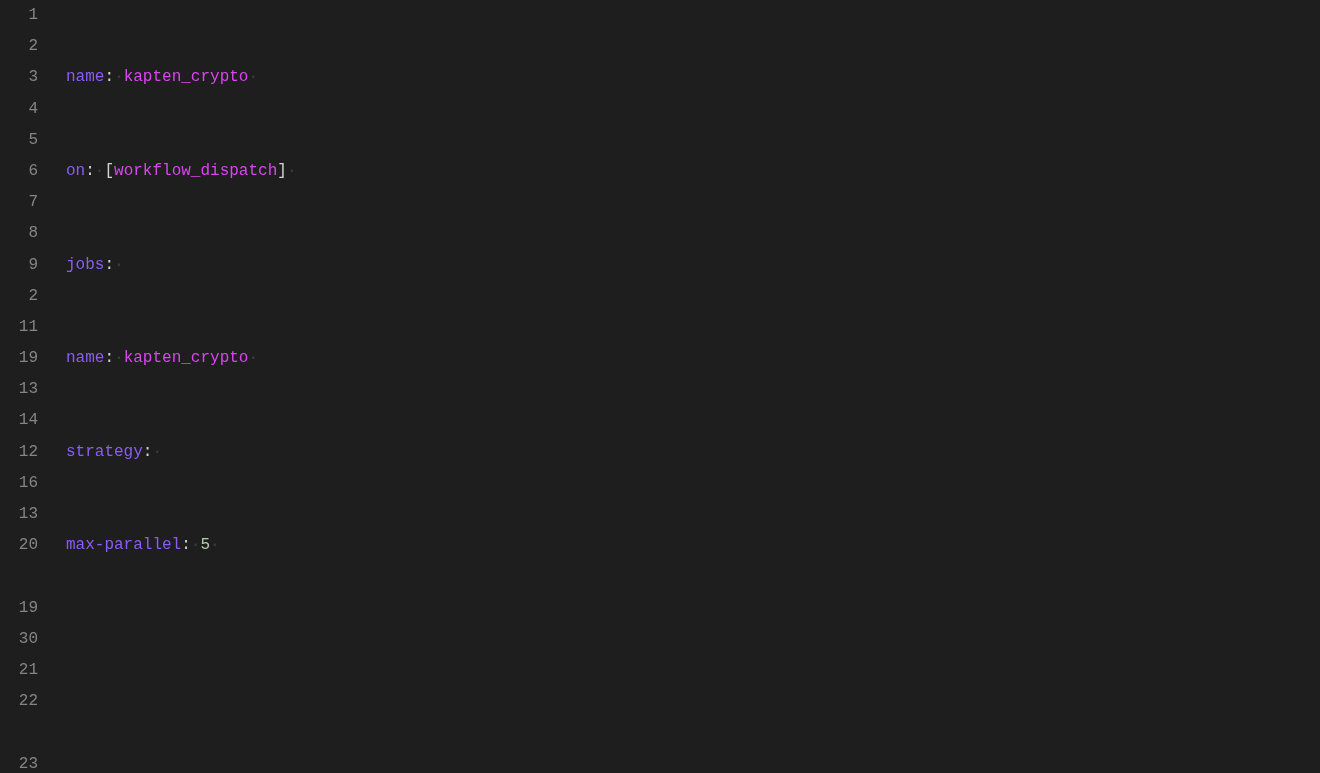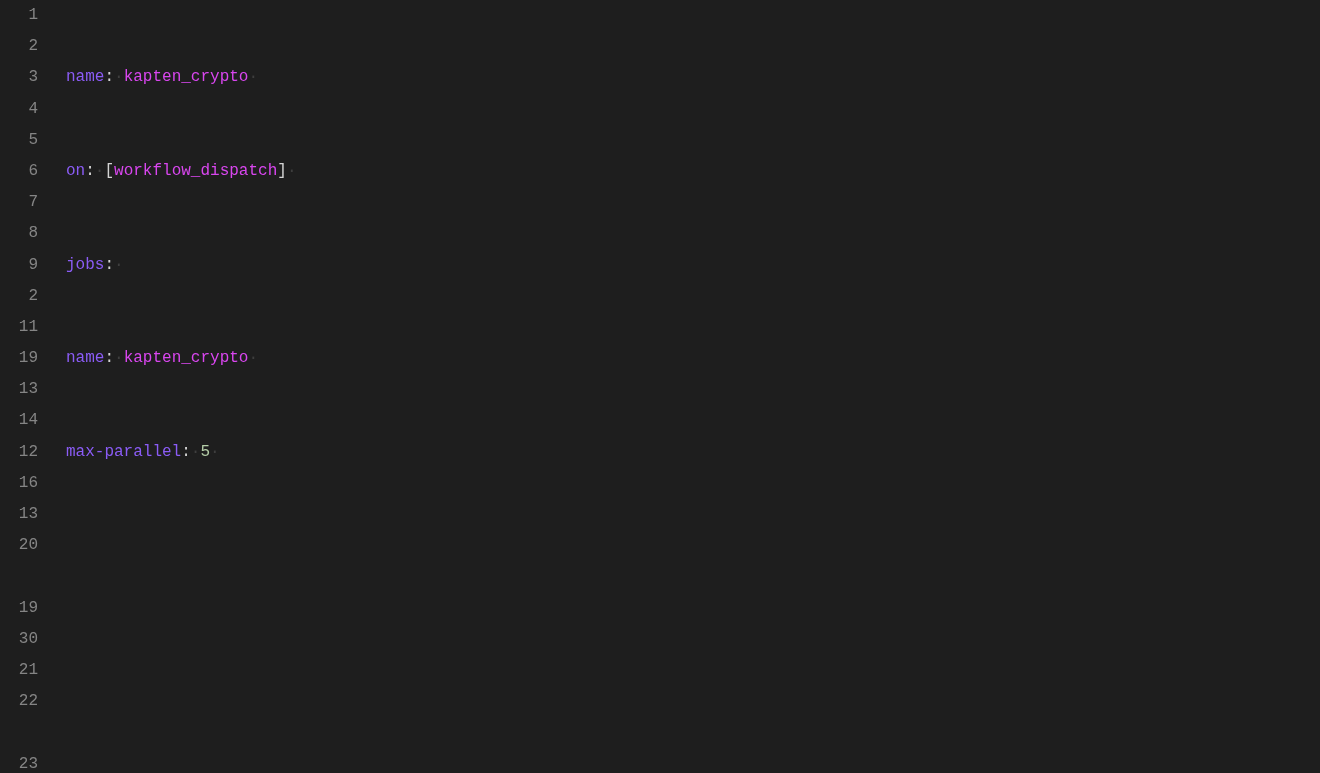--- a/index.html
+++ b/index.html
@@ -73,20 +73,21 @@
     <div class="line" style="height:3.9em">22</div>
     <div class="line">23</div>
 
   </div>
 
   <div class="code">
     <div class="line"><span class="key">name</span><span class="colon">:</span><span class="ws">·</span><span class="str">kapten_crypto</span><span class="ws">·</span></div>
     <div class="line"><span class="key">on</span><span class="colon">:</span><span class="ws">·</span><span class="punc">[</span><span class="str">workflow_dispatch</span><span class="punc">]</span><span class="ws">·</span></div>
     <div class="line"><span class="key">jobs</span><span class="colon">:</span><span class="ws">·</span></div>
     <div class="line"><span class="key">name</span><span class="colon">:</span><span class="ws">·</span><span class="str">kapten_crypto</span><span class="ws">·</span></div>
+    <div class="line"><span class="key">strategy</span><span class="colon">:</span><span class="ws">·</span></div>
     <div class="line"><span class="key">max-parallel</span><span class="colon">:</span><span class="ws">·</span><span class="num">5</span><span class="ws">·</span></div>
     
     
     
     
     
     
     
     
     

